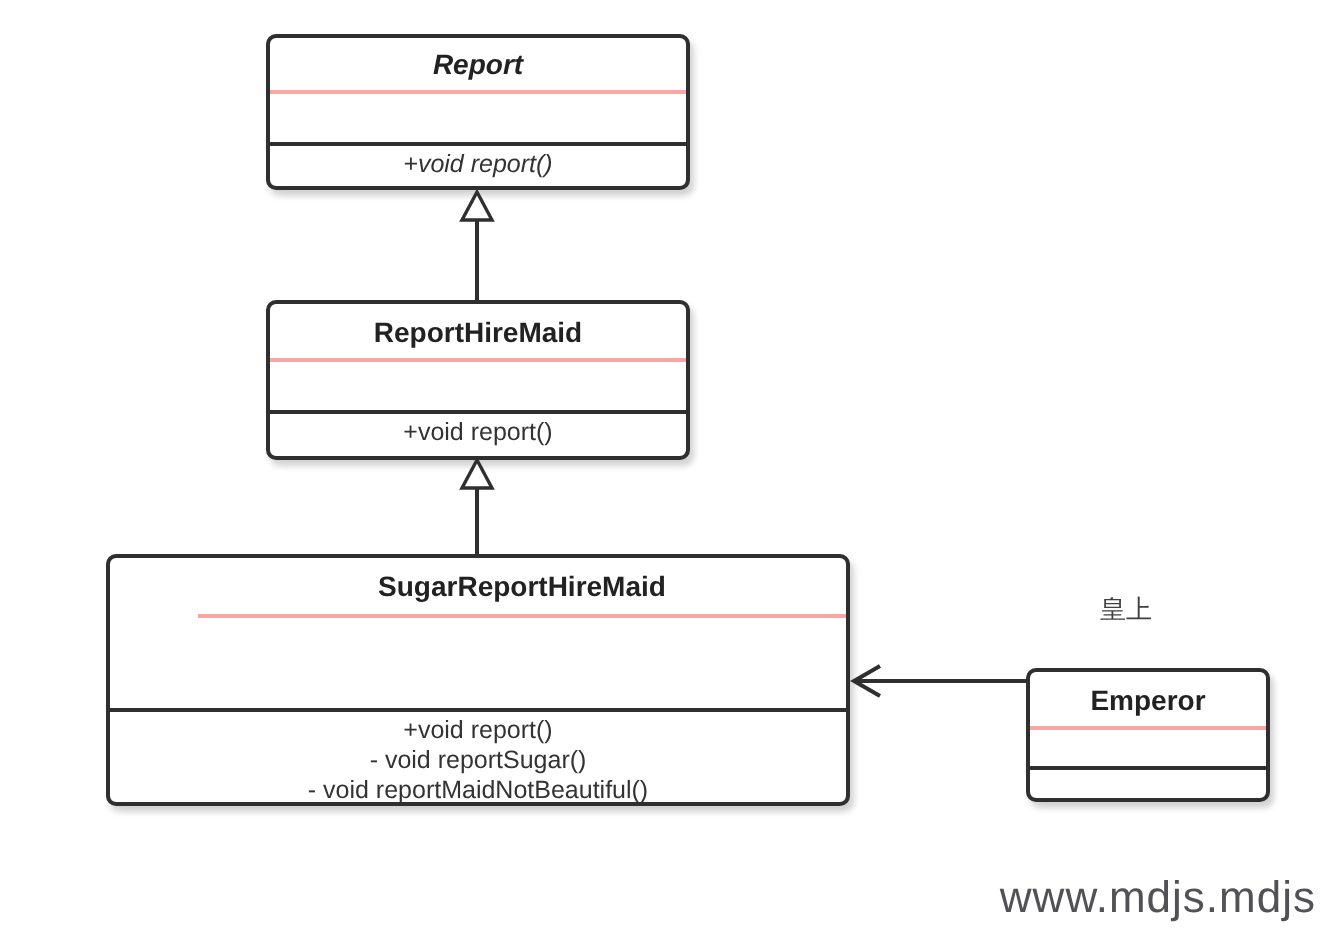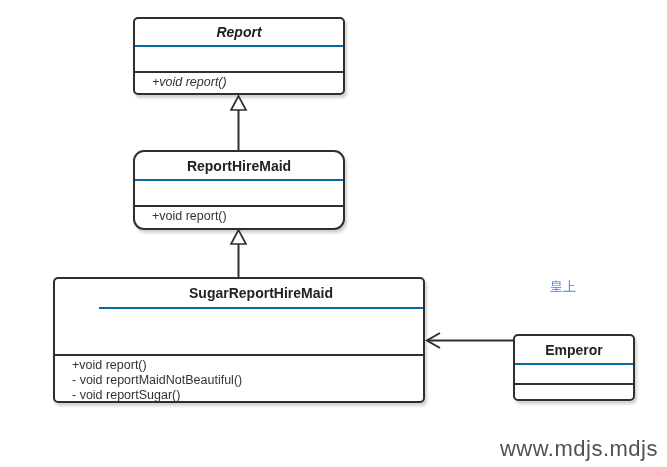--- a/index.html
+++ b/index.html
@@ -18,41 +18,43 @@
     background:#ffffff;
     box-shadow:2px 3px 3px rgba(0,0,0,0.18);
     display:flex;
     flex-direction:column;
   }
   .uml-title {
     display:flex; align-items:center; justify-content:center;
     font-weight:bold;
     font-size:14px;
     color:#222222;
-    border-bottom:2px solid #0369a1;
+    border-bottom:2px solid #fca5a5;
   }
   .uml-title.abstract { font-style:italic; }
   .uml-attrs {
     border-bottom:2px solid #2f2f2f;
     background:#ffffff;
   }
   .uml-methods {
     padding:2px 17px;
     font-size:12.5px;
     line-height:15px;
     color:#333333;
     white-space:nowrap;
     overflow:hidden;
+    text-align:center;
   }
   .uml-methods.abstract { font-style:italic; }
   .arrow-svg { position:absolute; overflow:visible; }
   .note-label {
     position:absolute;
     font-size:13px;
-    color:#3b82f6;
+    color:#404040;
+    margin-top:18px;
   }
   .caption {
     position:absolute;
     font-size:13px;
     color:#333333;
     text-align:center;
   }
   .watermark {
     position:absolute;
     right:9px; bottom:5px;
@@ -72,40 +74,40 @@
     <div class="uml-methods abstract" style="flex:1;">
       <div>+void report()</div>
     </div>
   </div>
 
   <svg class="arrow-svg" style="left:228px; top:95px;" width="21" height="56">
     <line x1="10.5" y1="15" x2="10.5" y2="56" stroke="#2f2f2f" stroke-width="2"></line>
     <polygon points="10.5,1 3,15 18,15" fill="#ffffff" stroke="#2f2f2f" stroke-width="1.7"></polygon>
   </svg>
 
-  <div class="uml-box" style="left:133px; top:150px; width:212px; height:80px;border-radius:11px;">
+  <div class="uml-box" style="left:133px; top:150px; width:212px; height:80px;">
     <div class="uml-title" style="height:27px;">ReportHireMaid</div>
     <div class="uml-attrs" style="height:24px;"></div>
     <div class="uml-methods" style="flex:1;">
       <div>+void report()</div>
     </div>
   </div>
 
   <svg class="arrow-svg" style="left:228px; top:229px;" width="21" height="49">
     <line x1="10.5" y1="15" x2="10.5" y2="49" stroke="#2f2f2f" stroke-width="2"></line>
     <polygon points="10.5,1 3,15 18,15" fill="#ffffff" stroke="#2f2f2f" stroke-width="1.7"></polygon>
   </svg>
 
   <div class="uml-box" style="left:53px; top:277px; width:372px; height:126px;">
     <div class="uml-title" style="height:28px;margin-left:44px;">SugarReportHireMaid</div>
     <div class="uml-attrs" style="height:45px;"></div>
     <div class="uml-methods" style="flex:1;">
       <div>+void report()</div>
+      <div>- void reportSugar()</div>
       <div>- void reportMaidNotBeautiful()</div>
-      <div>- void reportSugar()</div>
     </div>
   </div>
 
   <svg class="arrow-svg" style="left:425px; top:331px;" width="90" height="19">
     <line x1="2" y1="9.5" x2="90" y2="9.5" stroke="#2f2f2f" stroke-width="2"></line>
     <polyline points="15,2 2,9.5 15,17" fill="none" stroke="#2f2f2f" stroke-width="2"></polyline>
   </svg>
 
   <div class="note-label" style="left:513px; top:278px; width:100px; text-align:center;">皇上</div>
 

